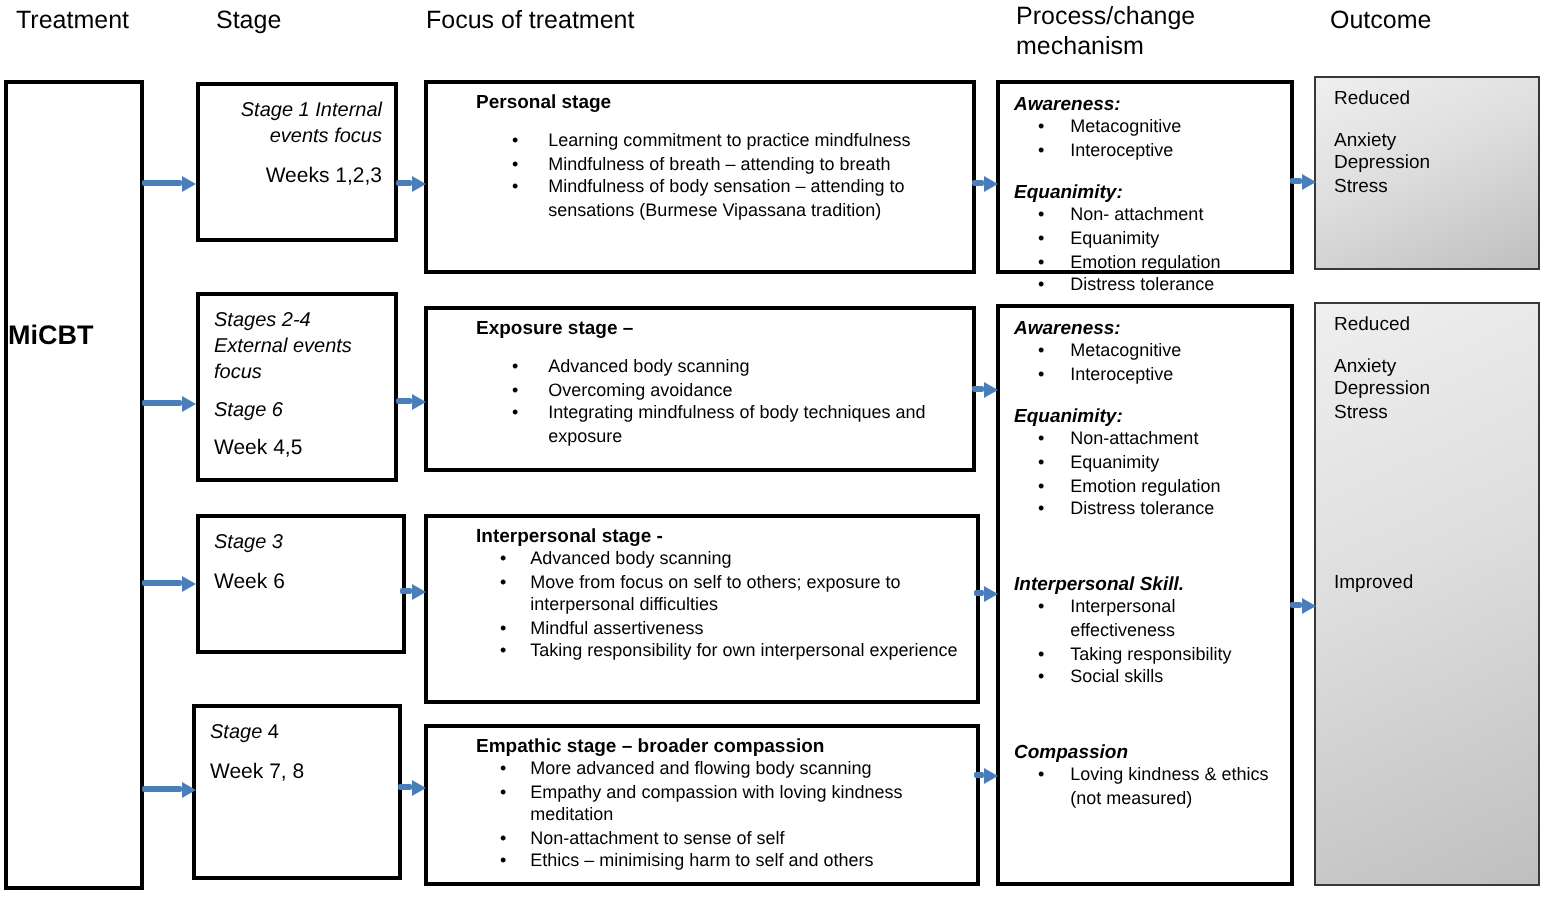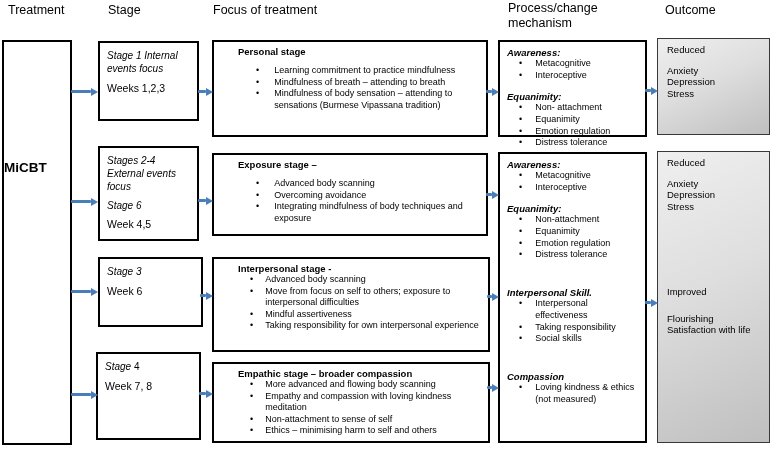--- a/index.html
+++ b/index.html
@@ -10,21 +10,21 @@
   .hdr{position:absolute;top:3px;font-size:12.5px;white-space:nowrap;}
   .hdr.wrap{white-space:normal;line-height:1.2;}
 
   
   .box{position:absolute;box-sizing:border-box;background:#fff;border:2.5px solid #000;}
 
   .micbt{left:2px;top:40px;width:70px;height:405px;}
   .micbt-label{margin-top:118px;text-align:left;font-weight:bold;font-size:13.5px;}
 
   .stage{left:98px;width:101px;padding:6px 6px 0 7px;font-size:10px;}
-  .s1{top:41px;height:80px;}
+  .s1{top:41px;height:80px;text-align:right;}
   .s2{top:146px;height:95px;}
   .s3{top:257px;height:70px;width:105px;}
   .s4{top:352px;left:96px;height:88px;width:105px;}
   .st-title{font-style:italic;line-height:1.3;}
   .st-sub{font-style:italic;margin-top:7px;}
   .st-weeks{margin-top:7px;font-size:10.5px;}
   .up{font-style:normal;}
 
   .focus{left:212px;width:276px;padding:4px 5px 0 24px;font-size:9px;}
   .f1{top:40px;height:97px;}
@@ -232,24 +232,20 @@
     <div>
       <div>Reduced</div>
       <div class="oi-list">
         <div>Anxiety</div>
         <div>Depression</div>
         <div>Stress</div>
       </div>
     </div>
     <div class="g-improved">
       <div>Improved</div>
-      <div class="oi-list">
-        <div>Flourishing</div>
-        <div>Satisfaction with life</div>
-      </div>
     </div>
   </div>
 
   <div class="arrow" style="left:71px;top:87px;width:27px">
       <span class="shaft"></span>
       <span class="head"></span>
     </div>
   <div class="arrow" style="left:71px;top:197px;width:27px">
       <span class="shaft"></span>
       <span class="head"></span>

